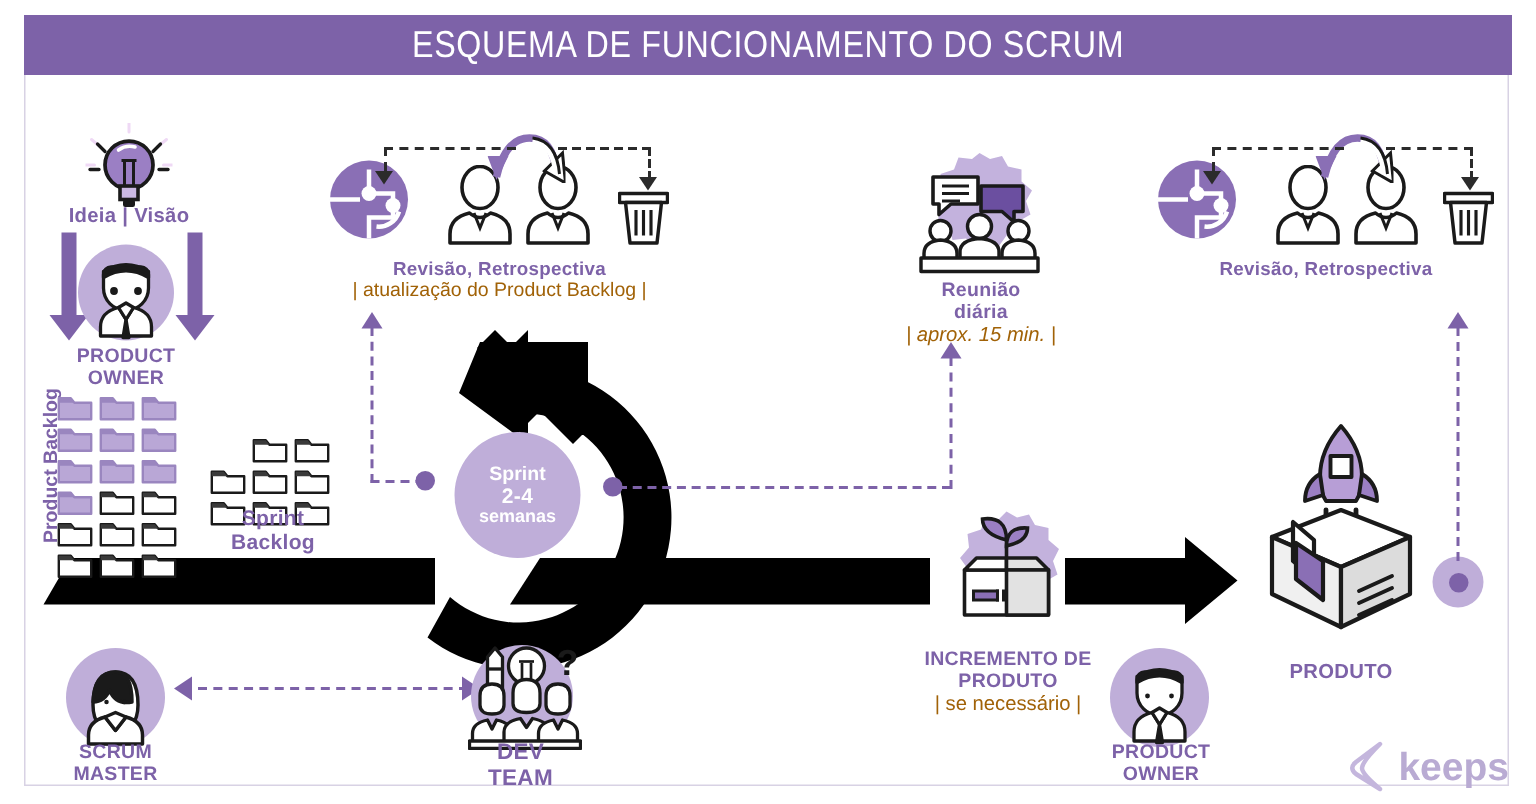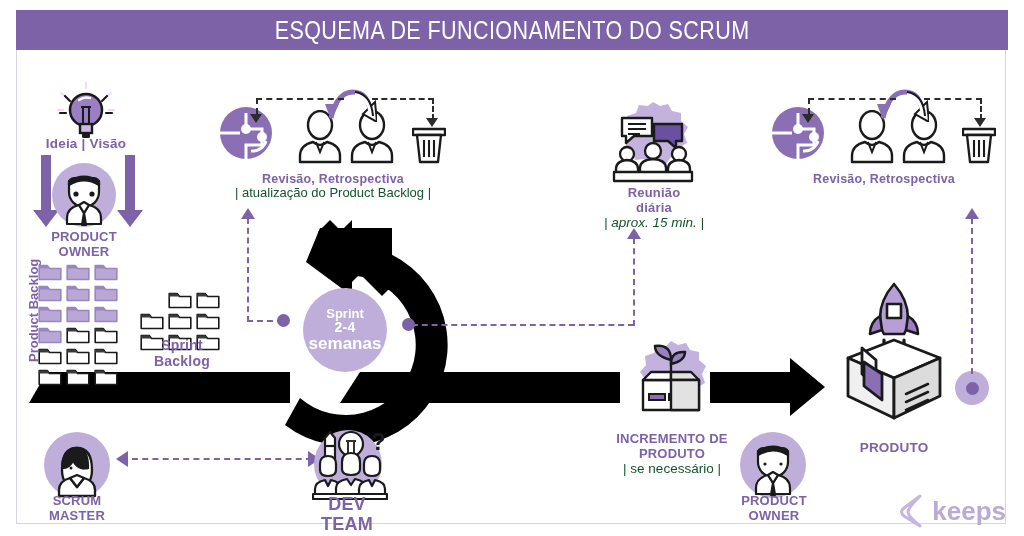--- a/index.html
+++ b/index.html
@@ -10,29 +10,29 @@
   .header{position:absolute;left:16px;top:10px;width:992px;height:40px;background:#7d62a8;
           display:flex;align-items:center;justify-content:center;}
   .header-title{color:#ffffff;font-size:25px;letter-spacing:.5px;font-weight:400;
                 font-family:"Liberation Sans Narrow","Liberation Sans",sans-serif;transform:scaleX(.86);}
   .frame{position:absolute;left:16px;top:50px;width:990px;height:474px;border:1px solid #d8d2e4;
          border-top:none;box-sizing:border-box;}
 
   
   .lbl{position:absolute;text-align:center;line-height:1.12;color:#7d62a8;}
   .lbl .t1{font-weight:bold;letter-spacing:.2px;display:block;}
-  .lbl .t2{font-weight:400;color:#14532d;display:block;}
+  .lbl .t2{font-weight:400;color:#a16207;display:block;}
 
   
   .sprint-center{position:absolute;left:303px;top:288px;width:84px;height:84px;border-radius:50%;
      background:#bfaed9;display:flex;flex-direction:column;align-items:center;justify-content:center;
      color:#ffffff;font-weight:bold;line-height:1.06;z-index:6;}
   .sprint-center .s1{font-size:13px;}
   .sprint-center .s2{font-size:14px;letter-spacing:.2px;}
-  .sprint-center .s3{font-size:17px;}
+  .sprint-center .s3{font-size:12px;}
   .sprint-dot{position:absolute;width:13px;height:13px;border-radius:50%;background:#7d62a8;z-index:7;}
 
   
   .pcircle{position:absolute;border-radius:50%;background:#bfaed9;}
 
   
   .grid{position:absolute;display:grid;gap:2px;}
   .folder{width:24px;height:19px;position:relative;}
   .folder svg{display:block;}
 
@@ -570,21 +570,21 @@
     <g fill="#fff" stroke="#1a1a1a" stroke-width="2.2" stroke-linejoin="round">
       <path d="M 8 36 q 0 -8 8 -8 q 8 0 8 8 v6 q0 6 -8 6 q-8 0 -8 -6 z"></path>
       <path d="M 3 68 v-7 q0 -7 10 -9 l3 6 l3 -6 q10 2 10 9 v7 z"></path>
       <path d="M 30 34 q 0 -9 9 -9 q 9 0 9 9 v7 q0 6 -9 6 q-9 0 -9 -6 z"></path>
       <path d="M 24 68 v-8 q0 -7 11 -9 l4 6 l4 -6 q11 2 11 9 v8 z"></path>
       <path d="M 52 36 q 0 -8 8 -8 q 8 0 8 8 v6 q0 6 -8 6 q-8 0 -8 -6 z"></path>
       <path d="M 47 68 v-7 q0 -7 10 -9 l3 6 l3 -6 q10 2 10 9 v7 z"></path>
       <rect x="1" y="66" width="74" height="5"></rect>
     </g>
   </svg>
-  <div class="lbl" style="left:282px;top:494px;width:130px;font-size:18px;">
+  <div class="lbl" style="left:282px;top:494px;width:130px;font-size:15px;">
     <span class="t1">DEV</span>
     <span class="t1">TEAM</span>
   </div>
 
   <div class="pcircle" style="left:740px;top:432px;width:66px;height:66px;"></div>
   <svg style="position:absolute;left:743px;top:442px;" width="60" height="58" viewBox="0 0 60 58">
     <g fill="#fff" stroke="#1a1a1a" stroke-width="2.2" stroke-linejoin="round">
       <path d="M 20 6 h20 a5 5 0 0 1 5 5 v9 a15 15 0 0 1 -30 0 v-9 a5 5 0 0 1 5 -5 z"></path>
       <path d="M 15 13 q15 -9 30 0 v-4 q-15 -9 -30 0 z" fill="#1a1a1a"></path>
       <path d="M 13 52 v-6 q0 -10 12 -13 l5 8 l5 -8 q12 3 12 13 v6 z"></path>

